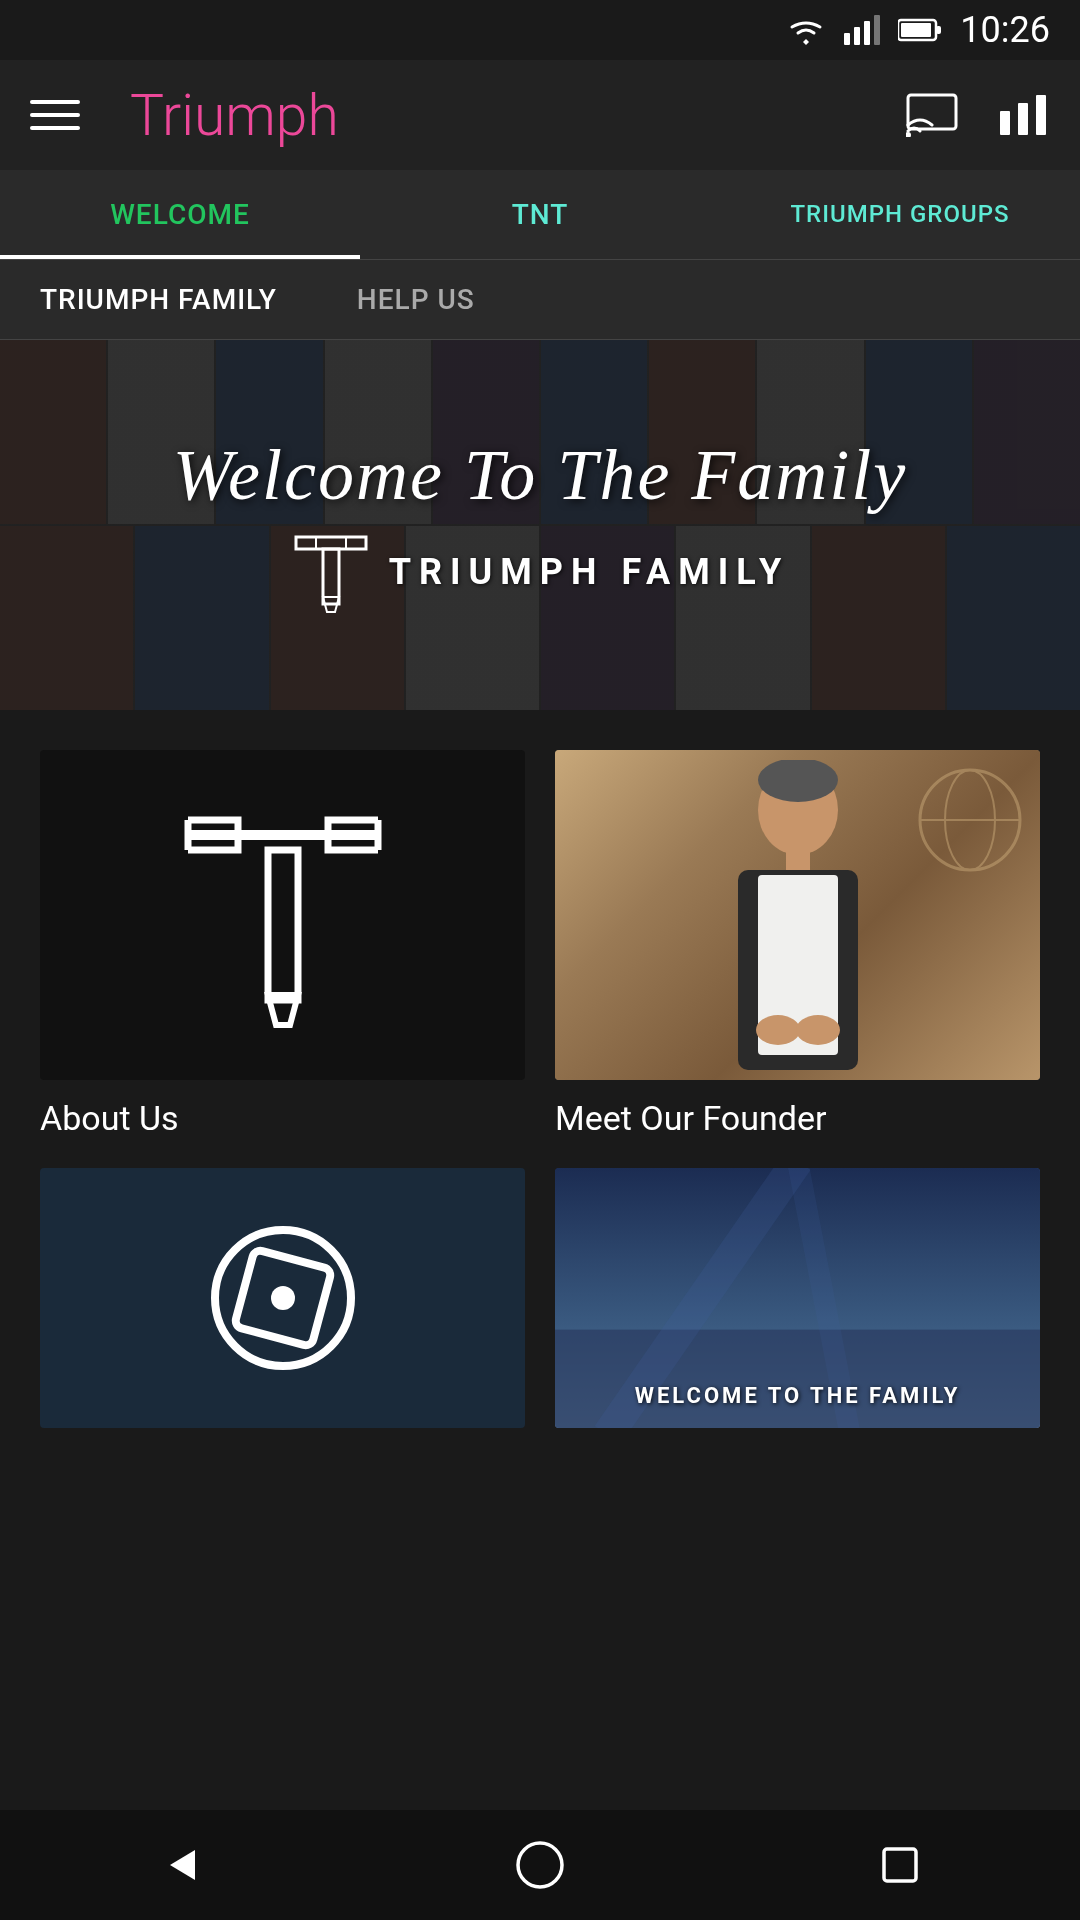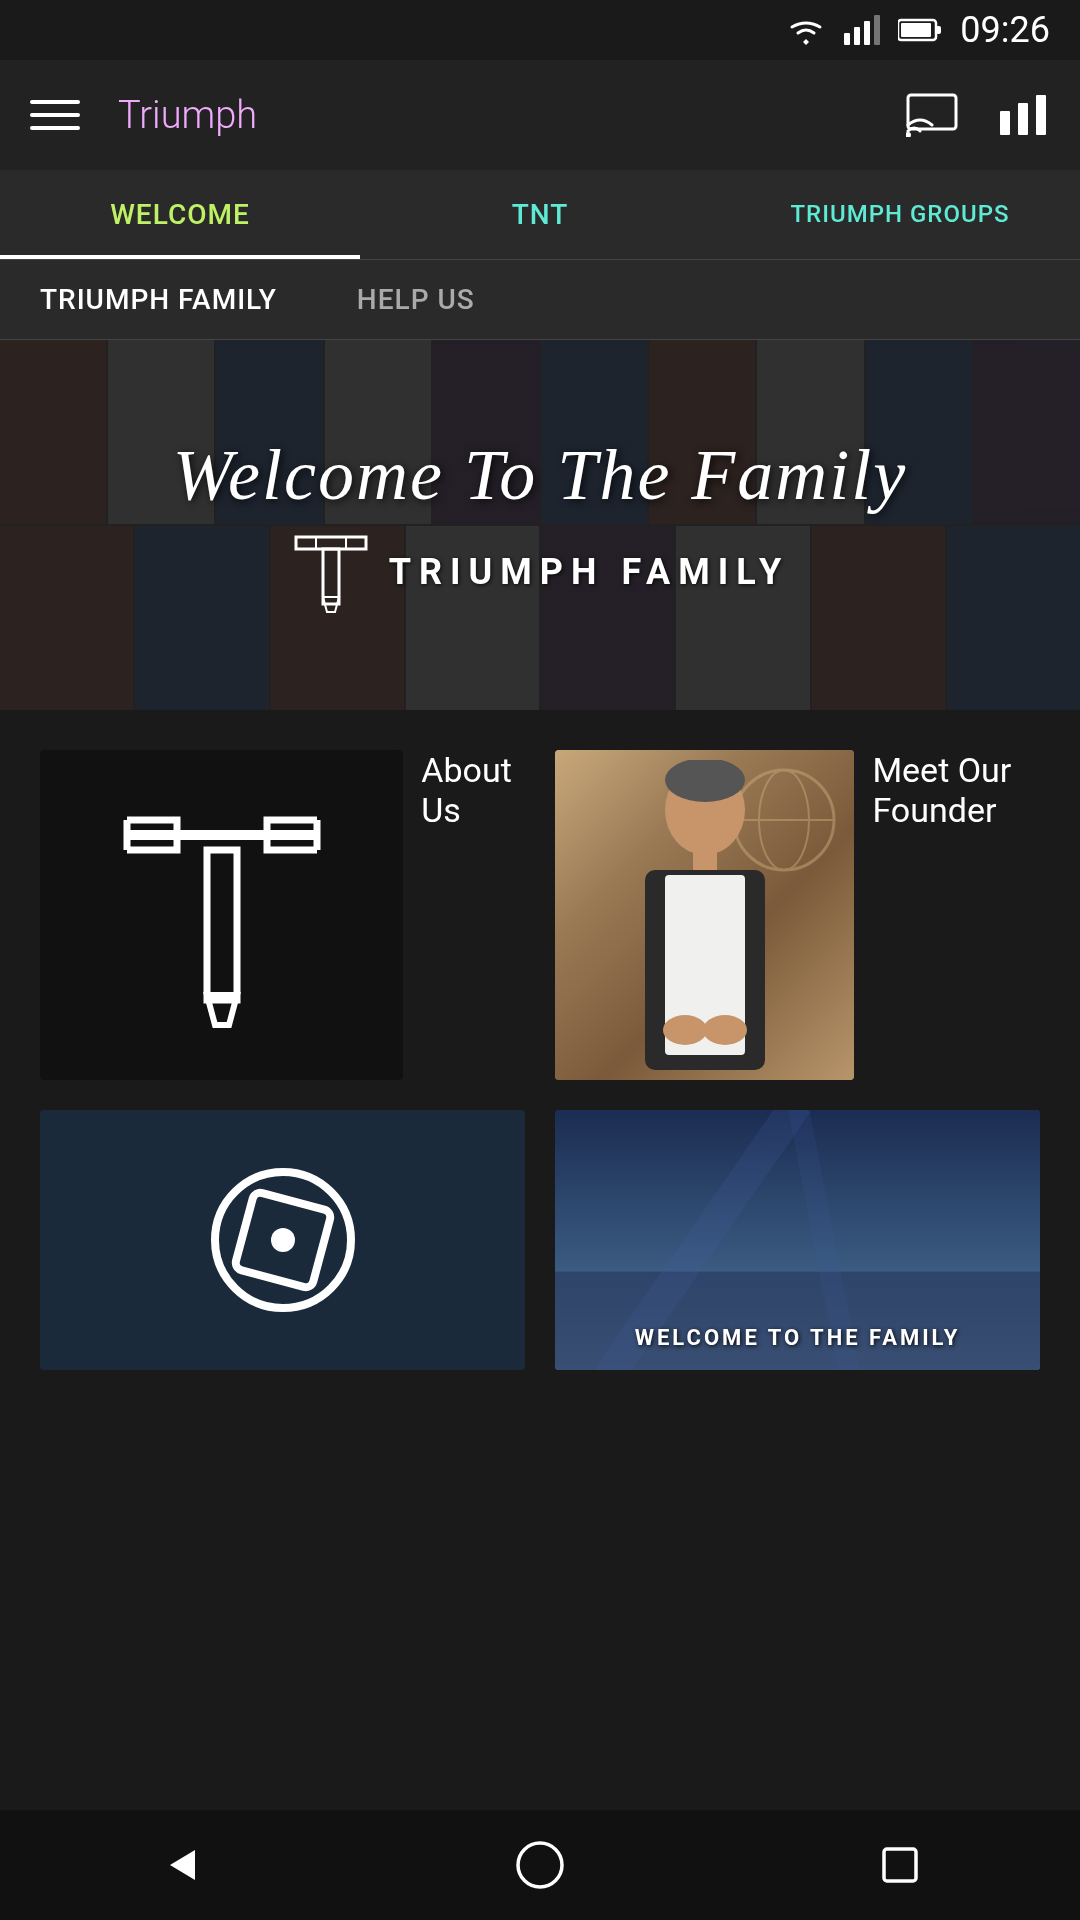--- a/index.html
+++ b/index.html
@@ -53,24 +53,24 @@
       cursor: pointer;
     }
     .toolbar-menu-icon span {
       display: block;
       height: 4px;
       background: #fff;
       border-radius: 2px;
     }
     .toolbar-title {
       flex: 1;
-      font-size: 38px;
+      font-size: 57px;
       font-weight: 300;
-      color: #f0abfc;
-      margin-left: 8px;
+      color: #ec4899;
+      margin-left: 20px;
     }
     .toolbar-actions {
       display: flex;
       gap: 40px;
       align-items: center;
     }
 
     
     .tabs-primary {
       background: #2a2a2a;
@@ -87,21 +87,21 @@
       font-weight: 500;
       color: #5eead4;
       cursor: pointer;
       text-transform: uppercase;
       letter-spacing: 1px;
       position: relative;
       padding: 0 10px;
       text-align: center;
     }
     .tab-item.active {
-      color: #bef264;
+      color: #22c55e;
     }
     .tab-item.active::after {
       content: '';
       position: absolute;
       bottom: 0;
       left: 0;
       right: 0;
       height: 4px;
       background: #fff;
     }
@@ -197,21 +197,21 @@
 
     
     .content-grid {
       padding: 40px 40px;
       display: grid;
       grid-template-columns: 1fr 1fr;
       gap: 30px;
     }
     .grid-card {
       display: flex;
-      flex-direction: row;
+      flex-direction: column;
       gap: 18px;
       cursor: pointer;
     }
     .card-image {
       width: 100%;
       height: 330px;
       border-radius: 4px;
       overflow: hidden;
       position: relative;
     }
@@ -316,21 +316,21 @@
       <rect x="20" y="6" width="6" height="24" rx="1"></rect>
       <rect x="30" y="0" width="6" height="30" rx="1" opacity="0.4"></rect>
     </svg>
 
     <svg width="44" height="26" viewBox="0 0 44 26" fill="white">
       <rect x="0" y="3" width="38" height="20" rx="3" stroke="white" stroke-width="2.5" fill="none"></rect>
       <rect x="38" y="9" width="5" height="8" rx="2" fill="white"></rect>
       <rect x="3" y="6" width="30" height="14" rx="1" fill="white"></rect>
     </svg>
 
-    <span class="status-time">09:26</span>
+    <span class="status-time">10:26</span>
   </div>
 </div>
 
 <div class="toolbar">
   <div class="toolbar-menu-icon">
     <span></span>
     <span></span>
     <span></span>
   </div>
   <div class="toolbar-title">Triumph</div>

